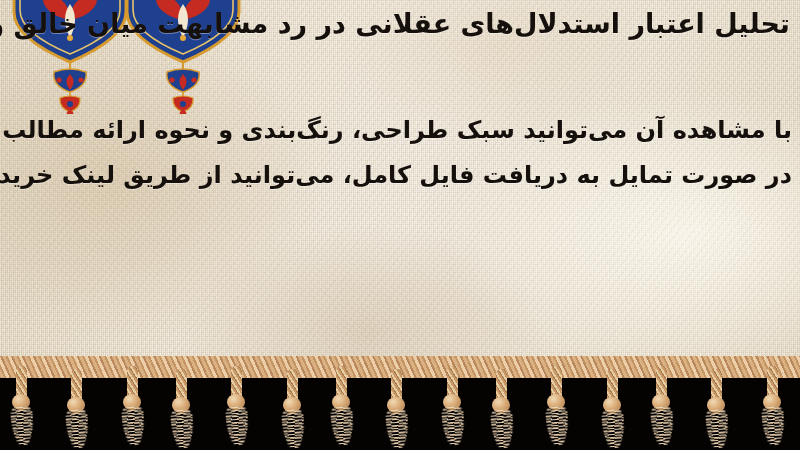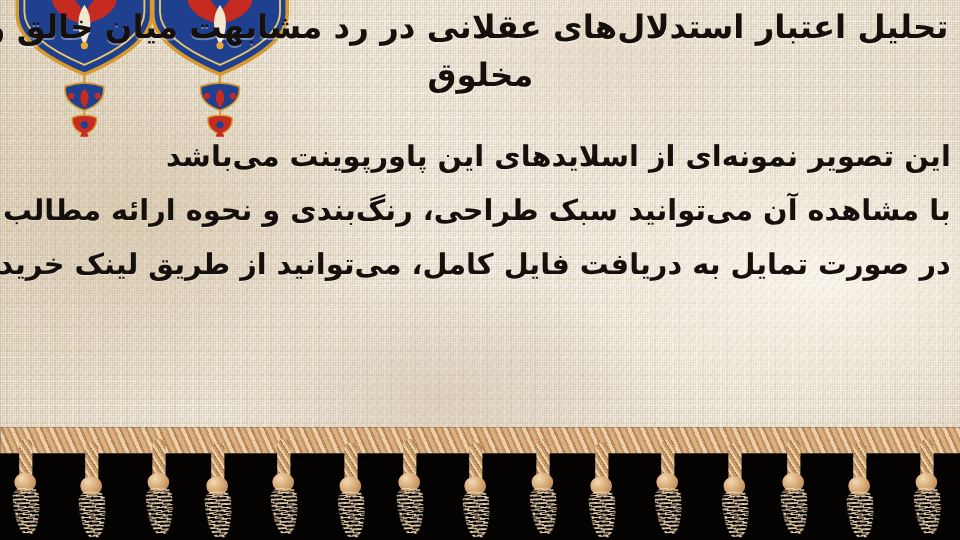--- a/index.html
+++ b/index.html
@@ -260,25 +260,23 @@
       <path d="M58 138 L58 144" stroke="#d79a2e" stroke-width="1.6"></path>
       <path d="M48 144 q10 -4 20 0 q1 10 -10 14 q-11 -4 -10 -14 Z" fill="#c62b22" stroke="#d79a2e" stroke-width="1.2"></path>
       <circle cx="58" cy="150" r="3" fill="#1f3f8f"></circle>
       <circle cx="58" cy="160" r="3.4" fill="#c62b22"></circle>
     </svg>
 
   </div>
 
   <div class="title-block">
     <div class="title-line l1">تحلیل اعتبار استدلال‌های عقلانی در رد مشابهت میان خالق و</div>
-    <div class="title-line l2">مخلوق</div>
   </div>
 
   <div class="body-block">
-    <div class="body-line">این تصویر نمونه‌ای از اسلایدهای این پاورپوینت می‌باشد</div>
     <div class="body-line">با مشاهده آن می‌توانید سبک طراحی، رنگ‌بندی و نحوه ارائه مطالب را بررسی نمایید</div>
     <div class="body-line">در صورت تمایل به دریافت فایل کامل، می‌توانید از طریق لینک خرید اقدام فرمایید</div>
   </div>
 
   <div class="fringe-band">
     <div class="selvedge"></div>
     <div id="tassel-host">
         <div class="tassel" style="left: 8px; top: 10px;">
           <div class="cord"></div>
           <div class="knot"></div>

